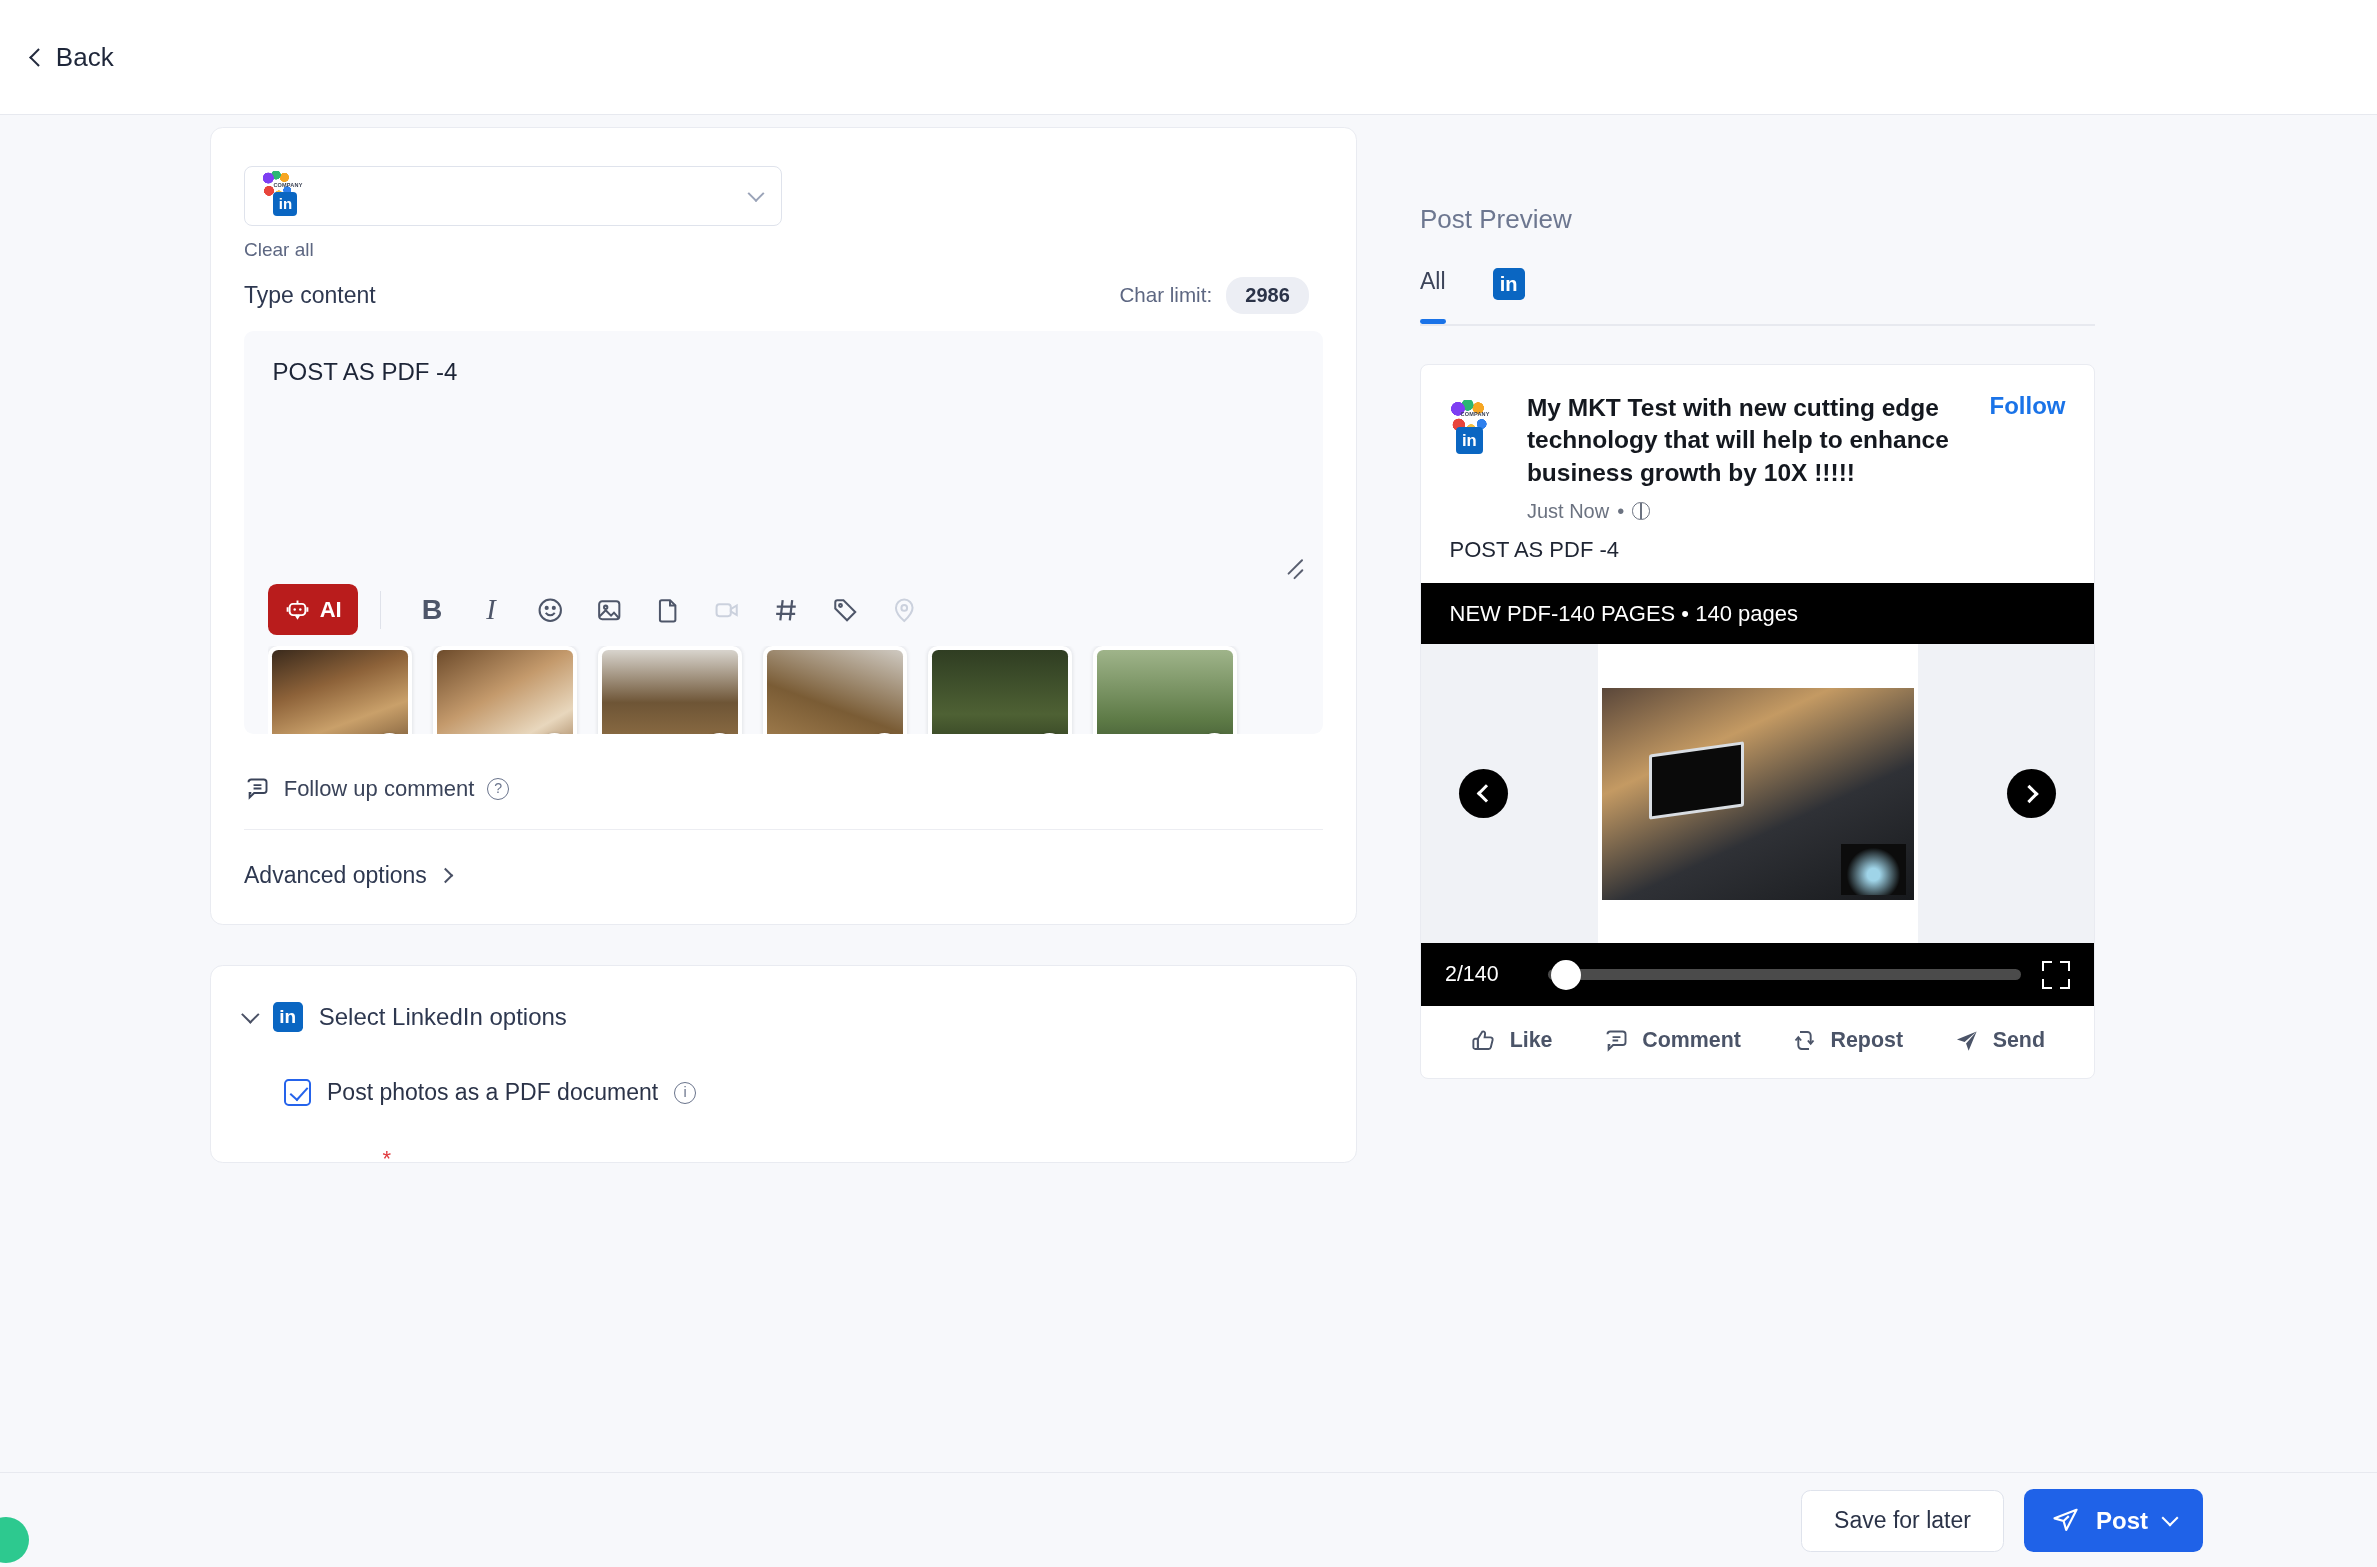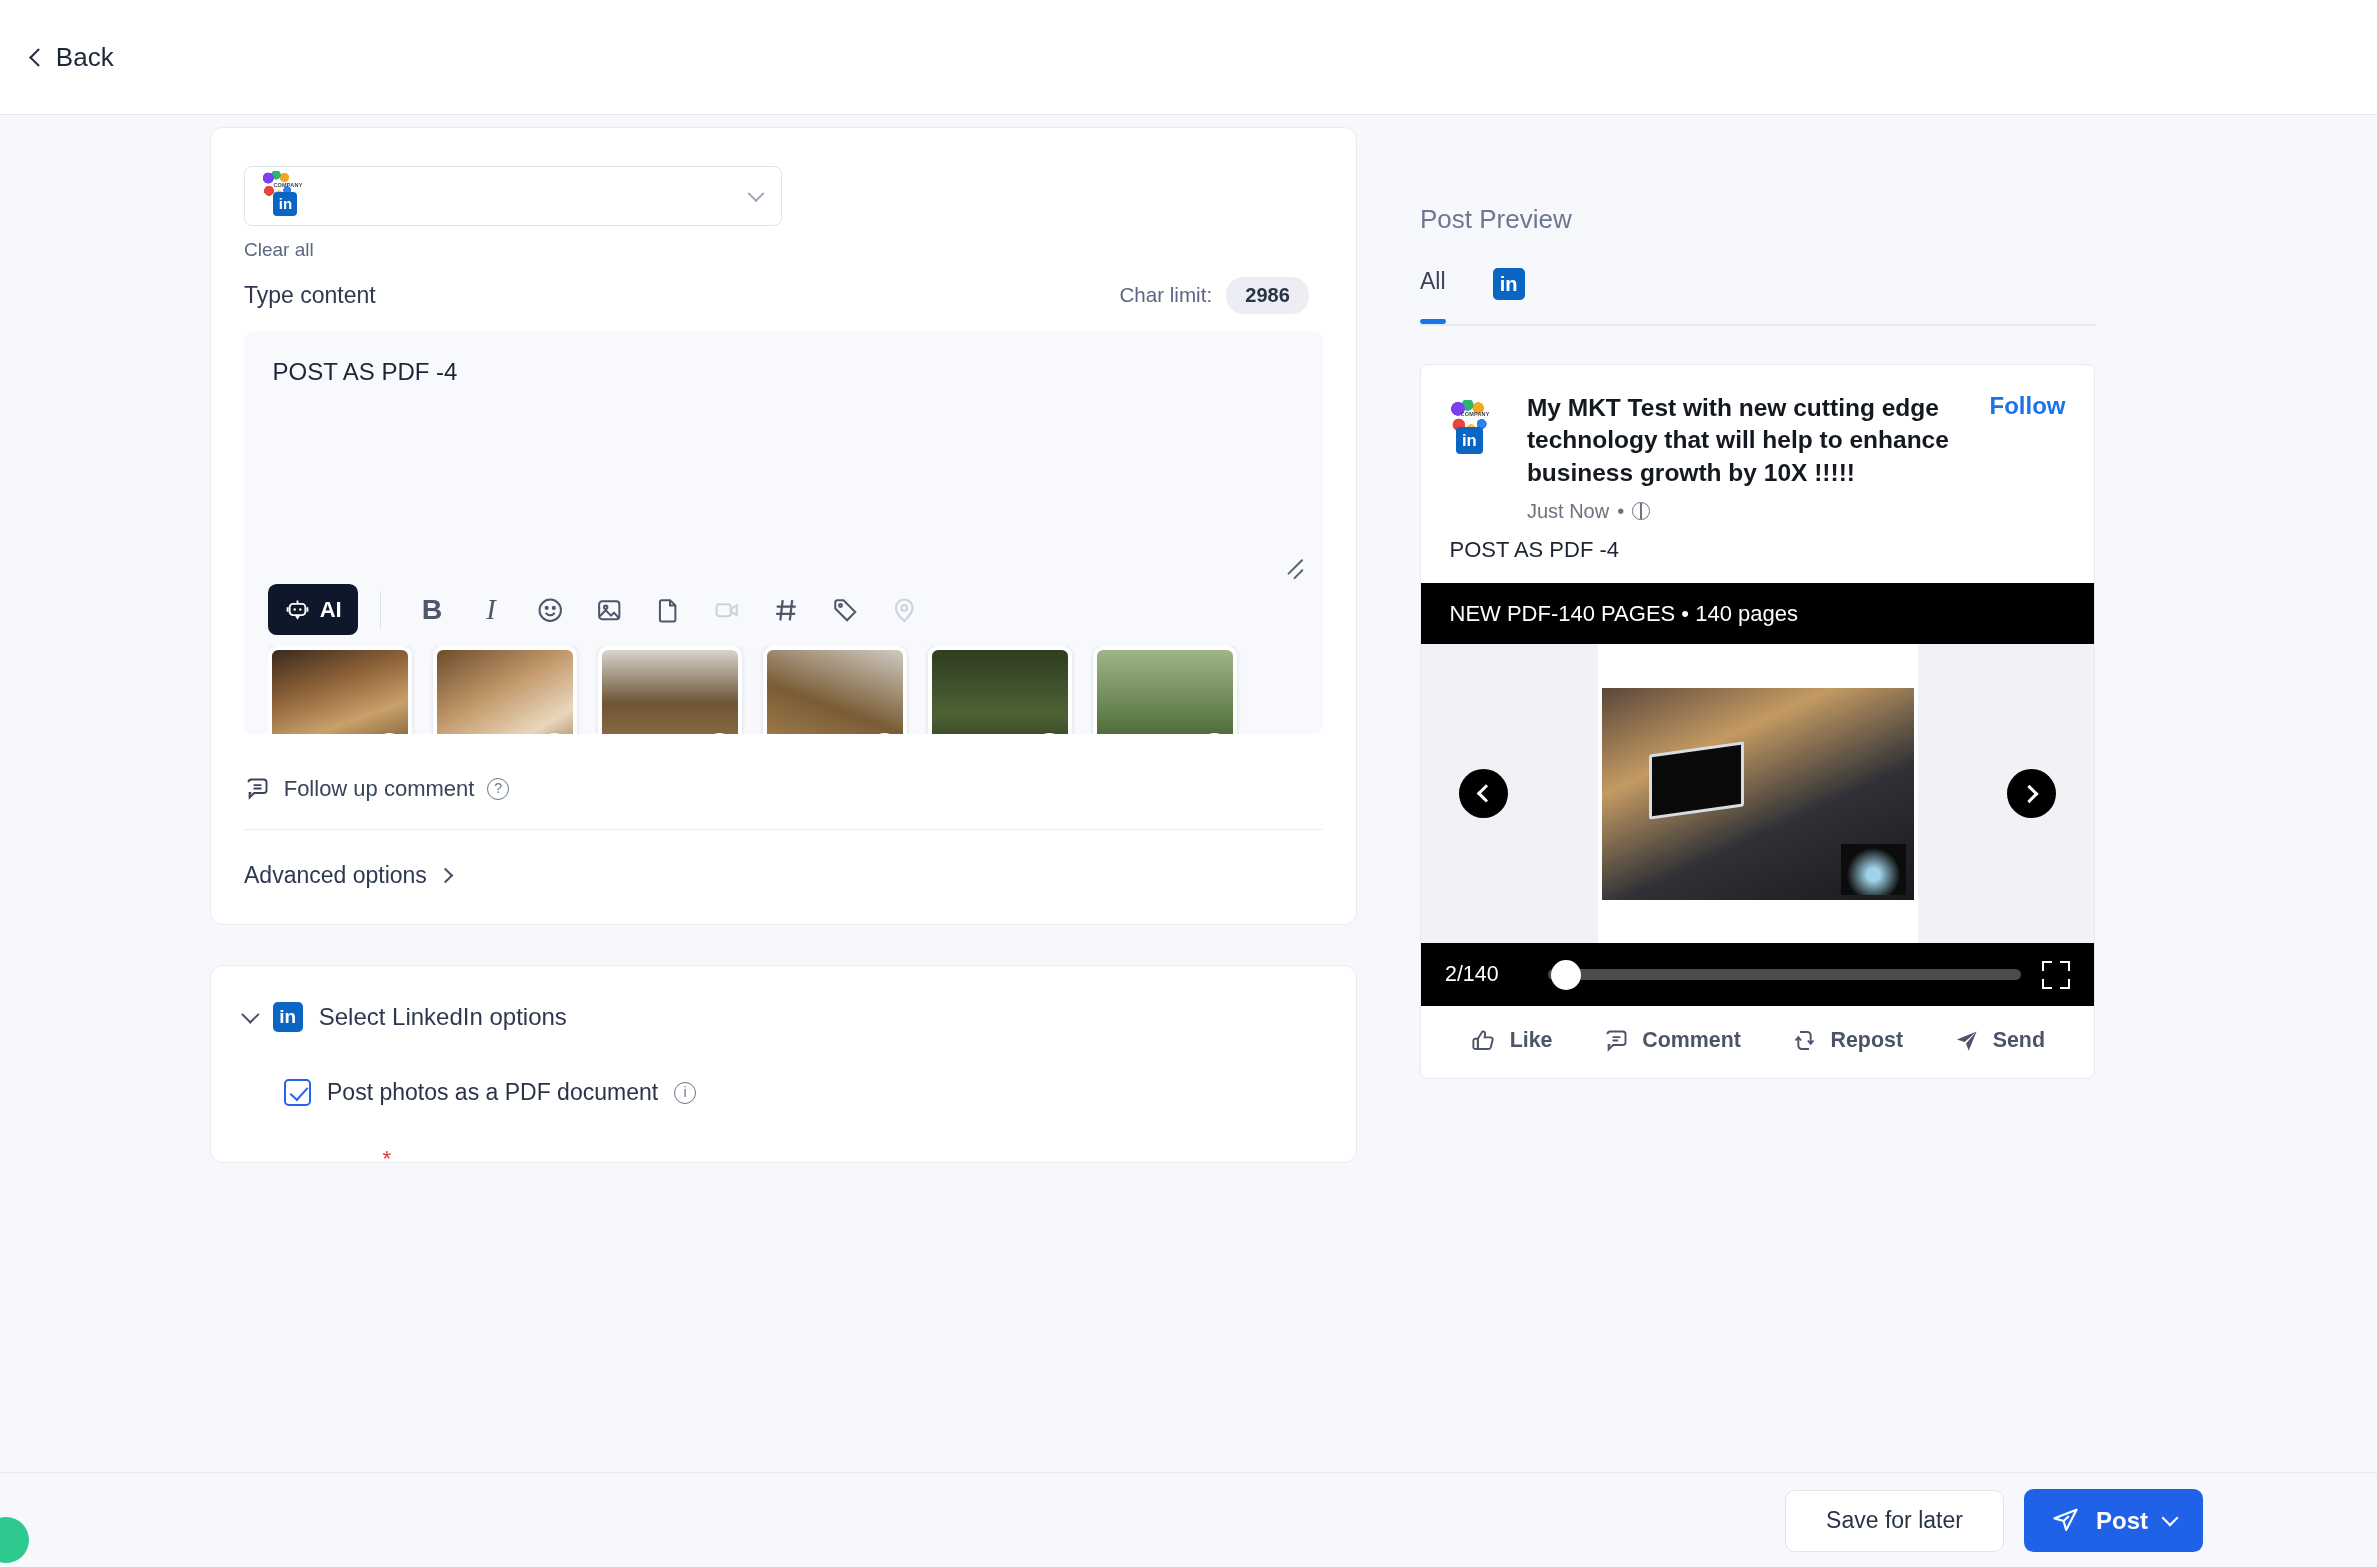--- a/index.html
+++ b/index.html
@@ -102,21 +102,21 @@
     position:absolute; right:0; display:block; width: 20.6px; height: 2.4px;
     background:#5a6071; transform: rotate(-45deg); border-radius:1.6px;
   }
   .resize-handle span:nth-child(1){ top: 6.3px; width: 20.6px; }
   .resize-handle span:nth-child(2){ top: 13.4px; width: 13.4px; right:0;}
 
   .toolbar {
     position: absolute; left: 24px; top: 253px; display: flex; align-items: center; gap: 0;
   }
   .ai-btn {
-    background: #0f172a; border-radius: 8.7px; height: 51px; padding: 0 16px;
+    background: #b91c1c; border-radius: 8.7px; height: 51px; padding: 0 16px;
     display: flex; align-items: center; gap: 8.7px; cursor: pointer;
   }
   .ai-label { color: #fff; font-size: 22px; font-weight: 700; }
   .tb-sep { width: 0.8px; height: 38px; background: #dfe2ea; margin: 0 22px; }
   .tb-icons { display: flex; align-items: center; gap: 0; }
   .tb-btn {
     width: 59px; height: 51px; display:flex; align-items:center; justify-content:center;
     cursor: pointer; color: #4e5669;
   }
   .tb-btn.disabled { color: #cbd1dd; cursor: default; }
@@ -291,21 +291,21 @@
   .act-label { font-size: 21.4px; font-weight: 600; }
 
   
   .footer {
     position: absolute; left: 0; bottom: 0; width: 2377px; height: 96px;
     background: #f7f8fb; border-top: 0.8px solid #e7e9ef;
     display: flex; align-items: center; justify-content: flex-end; gap: 20.6px; padding-right: 174px;
   }
   .btn-secondary {
     background:#fff; border:0.8px solid #dfe3ec; border-radius: 9.5px;
-    height: 62px; padding: 0 40px; font-size: 23px; color:#2b3348; cursor:pointer;
+    height: 62px; padding: 0 32px; font-size: 23px; color:#2b3348; cursor:pointer;
     display:flex;align-items:center;
   }
   .btn-primary {
     background:#1f62e8; border-radius: 9.5px; height: 63px; padding: 0 27px;
     display:flex; align-items:center; gap: 16px; cursor:pointer; color:#fff;
   }
   .btn-primary .lbl { font-size: 24px; font-weight: 600; }
   .btn-primary .cd { width: 12px; height: 12px; border-right:2.4px solid #fff; border-bottom:2.4px solid #fff; transform: rotate(45deg); margin-top:-4.7px;}
 
   .help-bubble {

